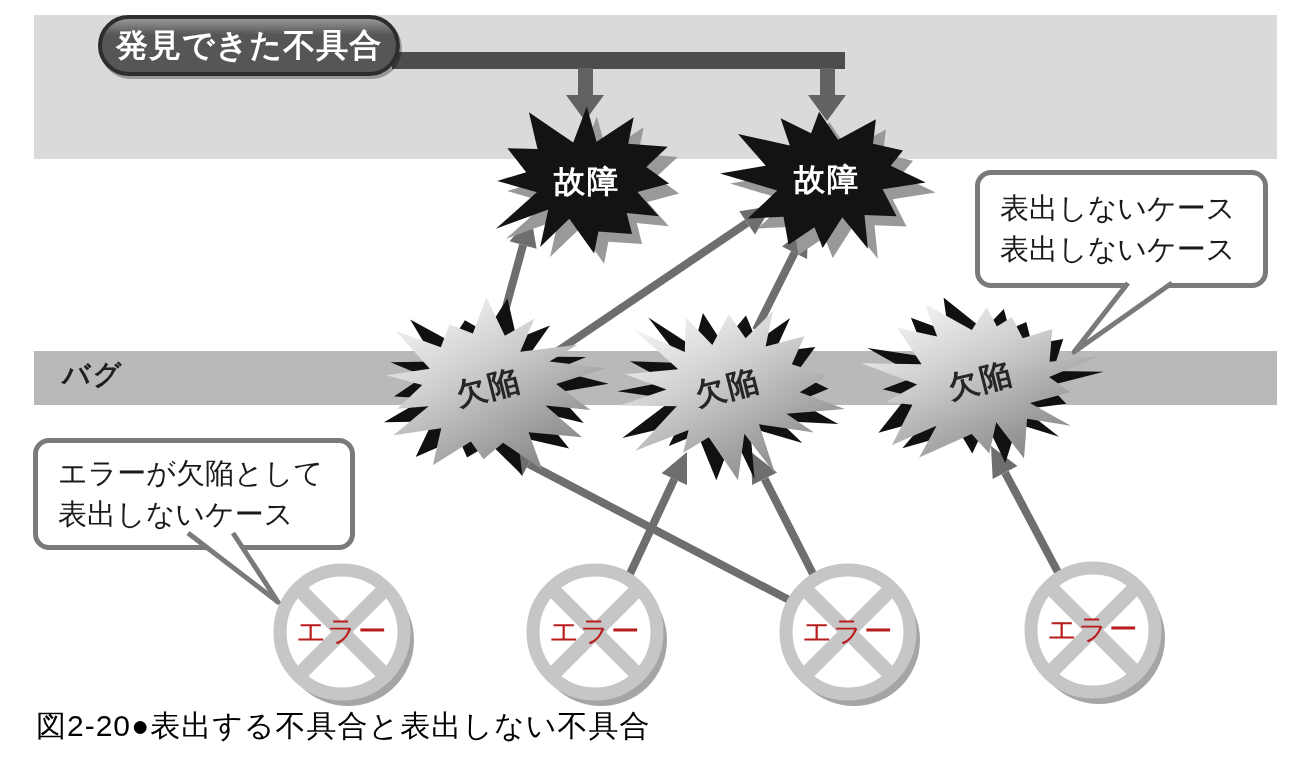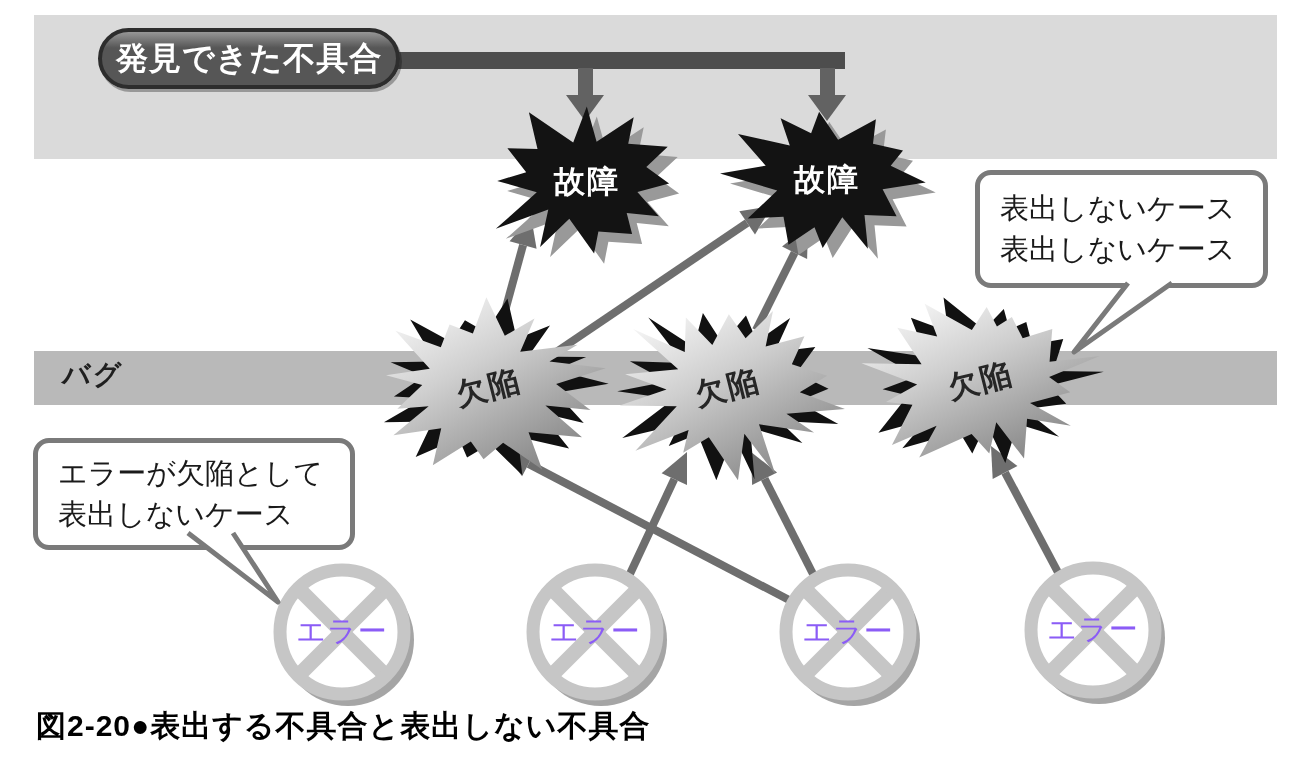--- a/index.html
+++ b/index.html
@@ -7,21 +7,21 @@
     position:relative;width:1293px;height:773px;overflow:hidden;background:#fff;
     font-family:"Liberation Sans",sans-serif;color:#111;
   }
   
   .band{position:absolute;left:34px;width:1243px;}
   #band-top{top:15px;height:144px;background:var(--band-top,#dadada);z-index:0;}
   #band-bug{top:351px;height:54px;background:var(--band-bug,#b9b9b9);z-index:0;}
   #bug-label{position:absolute;left:62px;top:356px;font-size:28px;font-weight:bold;color:#1f1f1f;z-index:1;letter-spacing:2px;}
   
   #pill{
-    position:absolute;left:98px;top:28px;width:302px;height:61px;box-sizing:border-box;
+    position:absolute;left:98px;top:15px;width:302px;height:61px;box-sizing:border-box;
     background:linear-gradient(180deg,#979797 0%,var(--pill-fill,#565656) 30%,var(--pill-fill,#565656) 100%);
     border:4px solid var(--pill-border,#2d2d2d);border-radius:32px;z-index:3;
     display:flex;align-items:center;justify-content:center;
     box-shadow:2px 3px 0 rgba(0,0,0,0.30);
   }
   #pill span{color:#fff;font-size:32px;font-weight:bold;letter-spacing:1px;}
   #conn-hbar{position:absolute;left:392px;top:52px;width:453px;height:17px;background:var(--dark-bar,#4d4d4d);z-index:2;}
   .conn-vbar{position:absolute;top:68px;width:15px;height:28px;background:var(--drop-arrow,#626262);z-index:2;}
   #conn-vbar-1{left:578px;} #conn-vbar-2{left:820px;}
   .conn-head{position:absolute;top:95px;width:0;height:0;z-index:2;
@@ -38,38 +38,38 @@
   .node-label{position:absolute;inset:0;display:flex;align-items:center;justify-content:center;z-index:2;}
   .failure{width:200px;height:155px;}
   .failure .node-label{color:#fff;font-size:31px;font-weight:bold;letter-spacing:2px;}
   .burst-shadow{fill:var(--star-shadow,#999999);}
   .burst-black{fill:#131313;}
   .defect{width:225px;height:168px;}
   .defect .node-label{color:#262626;font-size:31px;font-weight:bold;letter-spacing:2px;transform:rotate(-14deg);}
   .burst-accent{fill:#111;}
   .burst-silver{fill:url(#silver);}
   .error-node{width:160px;height:160px;}
-  .error-node .node-label{color:#8b5cf6;font-size:29px;letter-spacing:1px;}
+  .error-node .node-label{color:#b91c1c;font-size:29px;letter-spacing:1px;}
   .err-shadow{fill:var(--ring-shadow,#a5a5a5);}
   .err-disc{fill:#fff;}
   .err-x{stroke:var(--ring,#c6c6c6);stroke-width:15;}
   .err-ring{fill:none;stroke:var(--ring,#c6c6c6);stroke-width:13;}
   
   .callout{
     position:absolute;box-sizing:border-box;background:#fff;z-index:5;
     border:5px solid var(--callout-border,#7a7a7a);border-radius:16px;
     display:flex;align-items:center;padding:8px 20px;
     font-size:29px;line-height:1.42;color:#1a1a1a;
   }
   #callout-left{left:33px;top:438px;width:322px;height:112px;}
   #callout-right{left:975px;top:170px;width:293px;height:118px;}
   .tail{position:absolute;z-index:6;}
   .tail-path{fill:#fff;stroke:var(--callout-border,#7a7a7a);stroke-width:5;stroke-linejoin:round;}
   
-  #caption{position:absolute;left:36px;top:706px;font-size:30px;font-weight:bold;color:#000;z-index:1;letter-spacing:1px;}
+  #caption{position:absolute;left:36px;top:706px;font-size:30px;font-weight:normal;color:#000;z-index:1;letter-spacing:1px;}
 </style>
 </head>
 <body>
 
 <div id="canvas">
 
   <svg width="0" height="0" style="position:absolute">
     <defs>
       <linearGradient id="silver" x1="0" y1="0" x2="0.7" y2="1">
         <stop offset="0" style="stop-color:var(--silver-light,#ffffff)"></stop>

